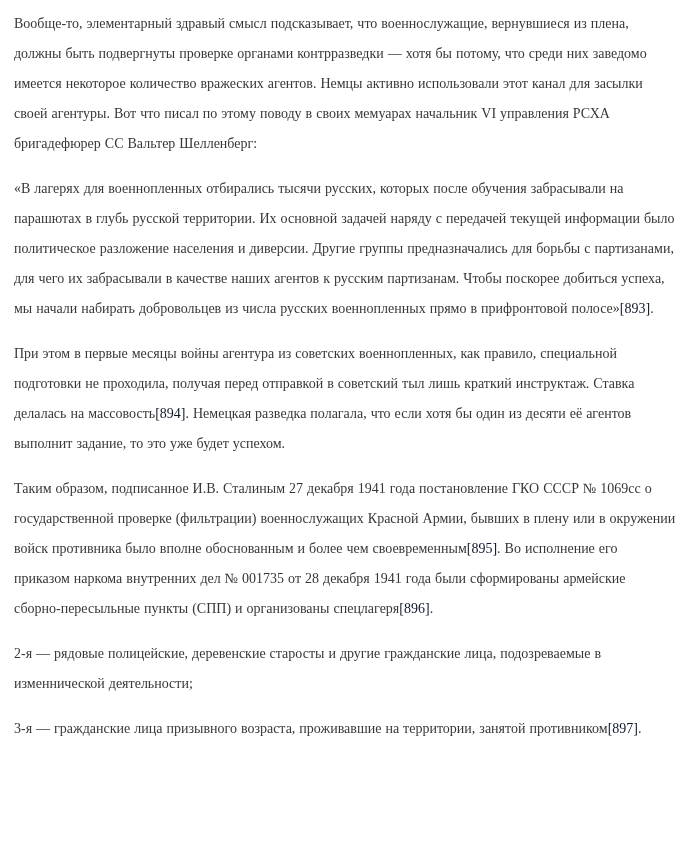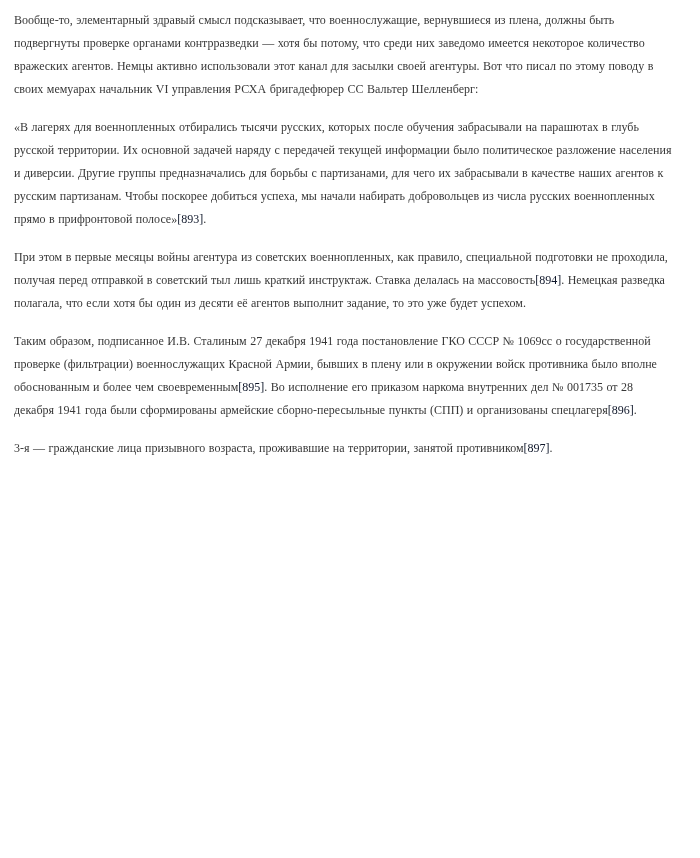--- a/index.html
+++ b/index.html
@@ -10,22 +10,22 @@
   .page {
     width: 700px;
     min-height: 858px;
     box-sizing: border-box;
     background: #ffffff;
     padding: 9px 24px 24px 14px;
     overflow: hidden;
   }
   .article p.para {
     font-family: "Liberation Serif", "DejaVu Serif", serif;
-    font-size: 12px;
-    line-height: 23px;
+    font-size: 14px;
+    line-height: 30px;
     color: #373737;
     margin: 0 0 15px 0;
     text-align: left;
     word-spacing: 0.5px;
   }
   .article p.para:last-child {
     margin-bottom: 8px;
   }
   .article a.footnote {
     color: #0f172a;
@@ -35,15 +35,16 @@
 </style>
 </head>
 <body>
 
 <main class="page">
   <article class="article" id="article">
       <p class="para"><span>Вообще-то, элементарный здравый смысл подсказывает, что военнослужащие, вернувшиеся из плена, должны быть подвергнуты проверке органами контрразведки — хотя бы потому, что среди них заведомо имеется некоторое количество вражеских агентов. Немцы активно использовали этот канал для засылки своей агентуры. Вот что писал по этому поводу в своих мемуарах начальник VI управления РСХА бригадефюрер СС Вальтер Шелленберг:</span></p>
       <p class="para"><span>«В лагерях для военнопленных отбирались тысячи русских, которых после обучения забрасывали на парашютах в глубь русской территории. Их основной задачей наряду с передачей текущей информации было политическое разложение населения и диверсии. Другие группы предназначались для борьбы с партизанами, для чего их забрасывали в качестве наших агентов к русским партизанам. Чтобы поскорее добиться успеха, мы начали набирать добровольцев из числа русских военнопленных прямо в прифронтовой полосе»</span><a class="footnote" href="#">[893]</a><span>.</span></p>
       <p class="para"><span>При этом в первые месяцы войны агентура из советских военнопленных, как правило, специальной подготовки не проходила, получая перед отправкой в советский тыл лишь краткий инструктаж. Ставка делалась на массовость</span><a class="footnote" href="#">[894]</a><span>. Немецкая разведка полагала, что если хотя бы один из десяти её агентов выполнит задание, то это уже будет успехом.</span></p>
       <p class="para"><span>Таким образом, подписанное И.В. Сталиным 27 декабря 1941 года постановление ГКО СССР № 1069сс о государственной проверке (фильтрации) военнослужащих Красной Армии, бывших в плену или в окружении войск противника было вполне обоснованным и более чем своевременным</span><a class="footnote" href="#">[895]</a><span>. Во исполнение его приказом наркома внутренних дел № 001735 от 28 декабря 1941 года были сформированы армейские сборно-пересыльные пункты (СПП) и организованы спецлагеря</span><a class="footnote" href="#">[896]</a><span>.</span></p>
+      <p class="para"><span>2-я — рядовые полицейские, деревенские старосты и другие гражданские лица, подозреваемые в изменнической деятельности;</span></p>
       <p class="para"><span>3-я — гражданские лица призывного возраста, проживавшие на территории, занятой противником</span><a class="footnote" href="#">[897]</a><span>.</span></p>
     </article>
 </main>
 
 </body></html>

